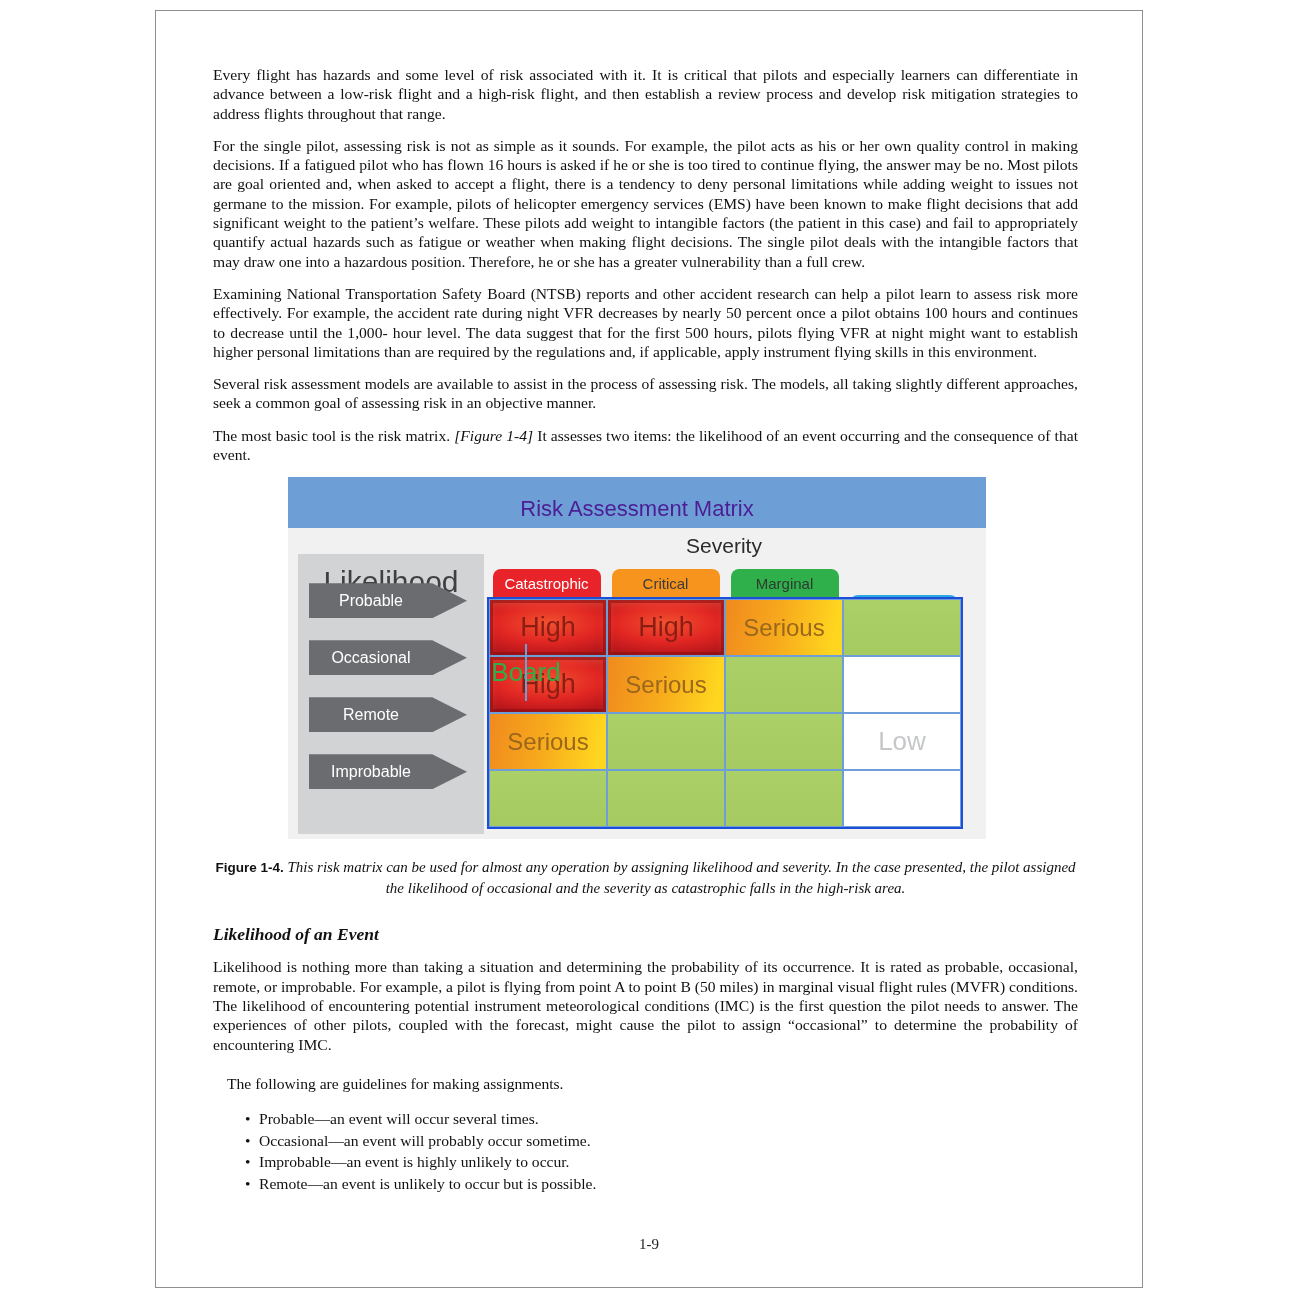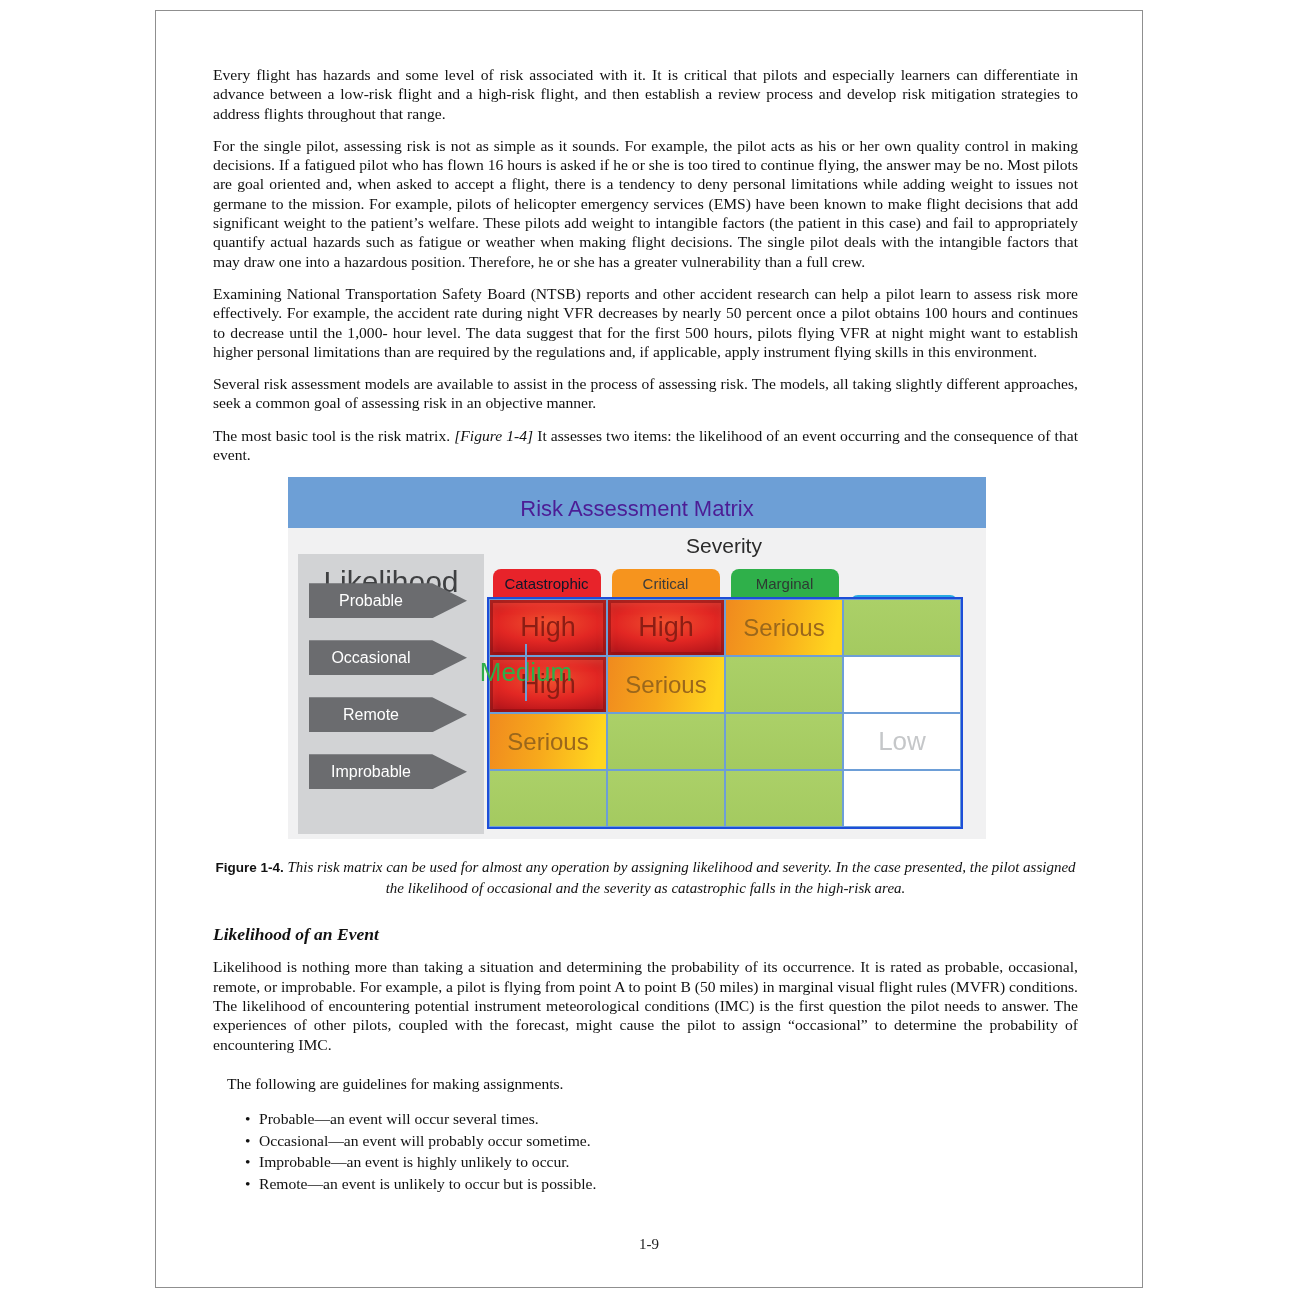--- a/index.html
+++ b/index.html
@@ -145,21 +145,21 @@
         <div class="lik-label">Likelihood</div>
       </div>
 
       <div class="arrow r0">Probable</div>
       <div class="arrow r1">Occasional</div>
       <div class="arrow r2">Remote</div>
       <div class="arrow r3">Improbable</div>
 
       <div class="tabs">
         <div class="tab-slot">
-          <div class="tab" style="background: rgb(232, 35, 42); color: #0f172a;">Catastrophic</div>
+          <div class="tab" style="background: rgb(232, 35, 42); color: #ffffff;">Catastrophic</div>
         </div>
         <div class="tab-slot">
           <div class="tab" style="background: rgb(246, 148, 30); color: rgb(59, 59, 59);">Critical</div>
         </div>
         <div class="tab-slot">
           <div class="tab" style="background: rgb(47, 176, 74); color: rgb(46, 58, 50);">Marginal</div>
         </div>
         <div class="tab-slot">
           <div class="tab" style="background: rgb(41, 171, 226); color: rgb(28, 59, 82); margin-top: 26px;">Negligible</div>
         </div>
@@ -180,21 +180,21 @@
         <div class="cell c-green"></div>
         <div class="cell c-green"></div>
         <div class="cell c-white">Low</div>
 
         <div class="cell c-green"></div>
         <div class="cell c-green"></div>
         <div class="cell c-green"></div>
         <div class="cell c-white"></div>
       </div>
 
-      <div class="grid medium-overlay" style="border:none;background:none;display:flex;">Medium</div>
+      <div class="grid medium-overlay" style="border:none;background:none;display:flex;">Board</div>
     </div>
   </div>
 
   <div class="caption"><span class="cap-label">Figure 1-4.</span><span> This risk matrix can be used for almost any operation by assigning likelihood and severity. In the case presented, the pilot assigned the likelihood of occasional and the severity as catastrophic falls in the high-risk area.</span></div>
 
   <h3 class="section-heading">Likelihood of an Event</h3>
 
   <p class="body-par">Likelihood is nothing more than taking a situation and determining the probability of its occurrence. It is rated as probable, occasional, remote, or improbable. For example, a pilot is flying from point A to point B (50 miles) in marginal visual flight rules (MVFR) conditions. The likelihood of encountering potential instrument meteorological conditions (IMC) is the first question the pilot needs to answer. The experiences of other pilots, coupled with the forecast, might cause the pilot to assign “occasional” to determine the probability of encountering IMC.</p>
 
   <p class="body-par intro">The following are guidelines for making assignments.</p>

